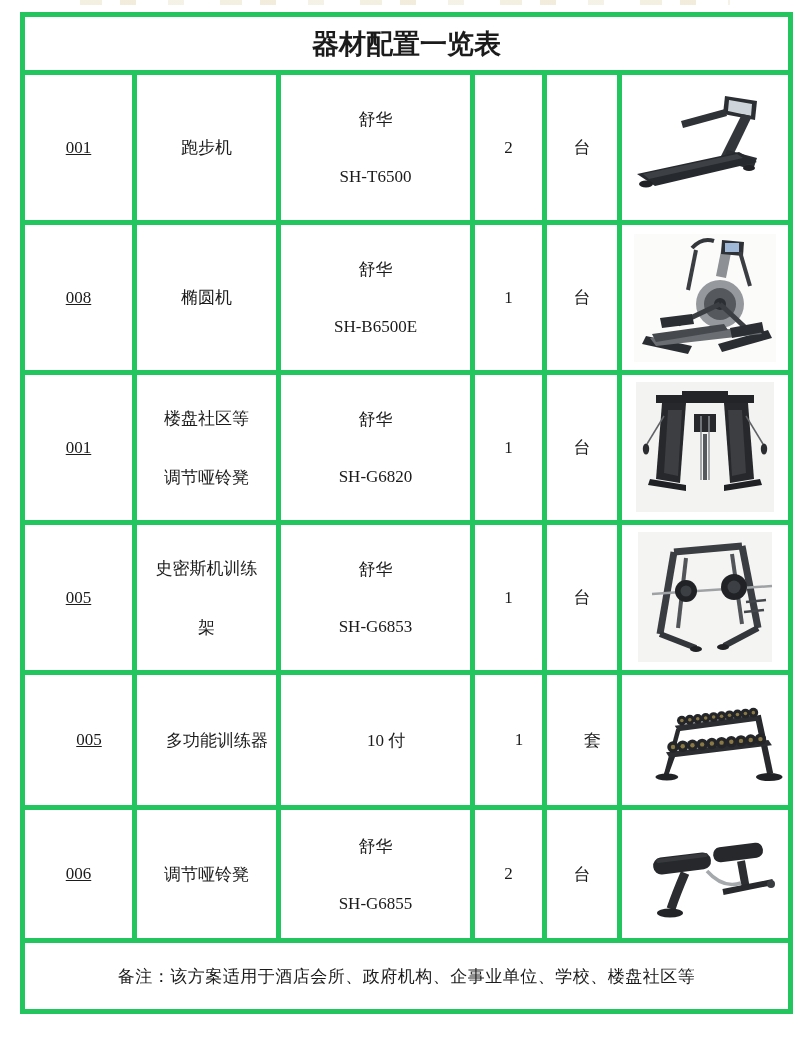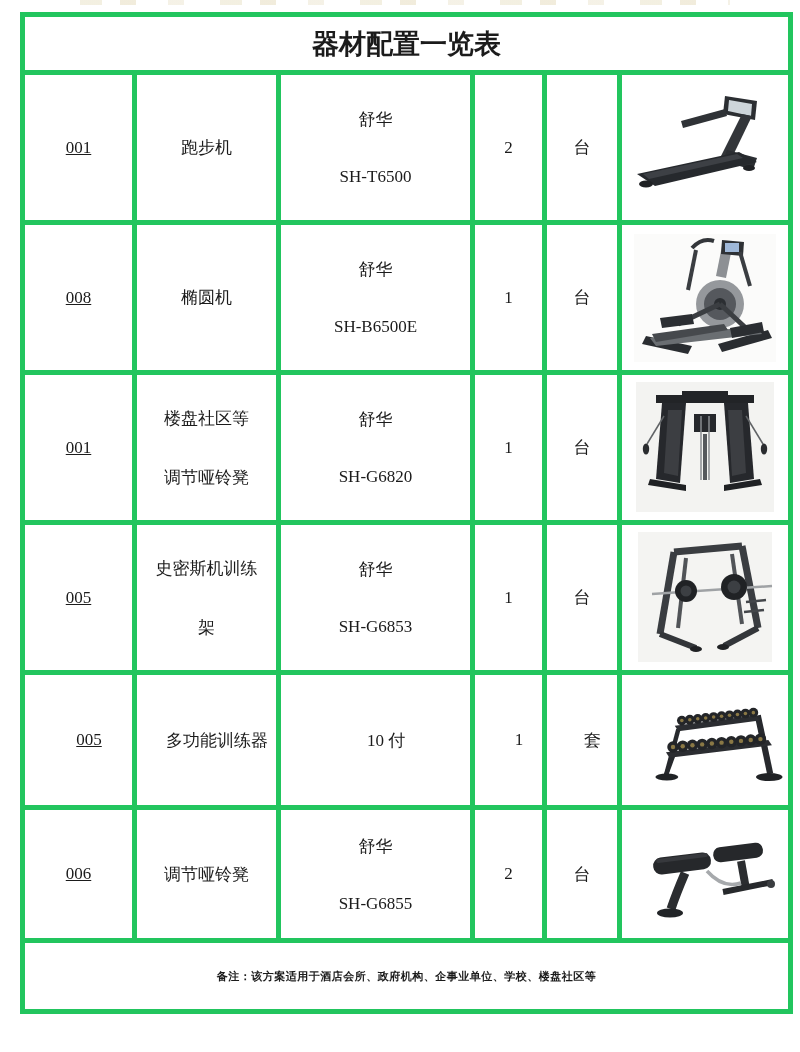--- a/index.html
+++ b/index.html
@@ -37,21 +37,21 @@
   .title-cell{height:53px;font-size:27px;font-weight:bold;}
   .head-cell{height:51px;font-size:18px;font-weight:bold;}
   .r-tall td{height:141px;}
   .r-short td{height:126px;padding-left:21px;}
   .r-short2 td{height:124px;}
   .lines{display:flex;flex-direction:column;justify-content:center;align-items:center;gap:36px;}
   .model-cell,.name-cell{font-size:17px;}
   .num-cell{font-size:17px;text-decoration:underline;}
   .img-cell{padding:2px;}
   .img-wrap{display:flex;align-items:center;justify-content:center;width:100%;height:100%;}
-  .note-cell{height:66px;font-size:11px;font-weight:bold;letter-spacing:.5px;}
+  .note-cell{height:66px;font-size:17px;font-weight:normal;letter-spacing:.5px;}
   svg{display:block;}
 </style>
 </head>
 <body>
 
 <div class="artifact-strip"></div>
 
 <table class="doc-table">
   <colgroup>
     <col style="width:112px">

